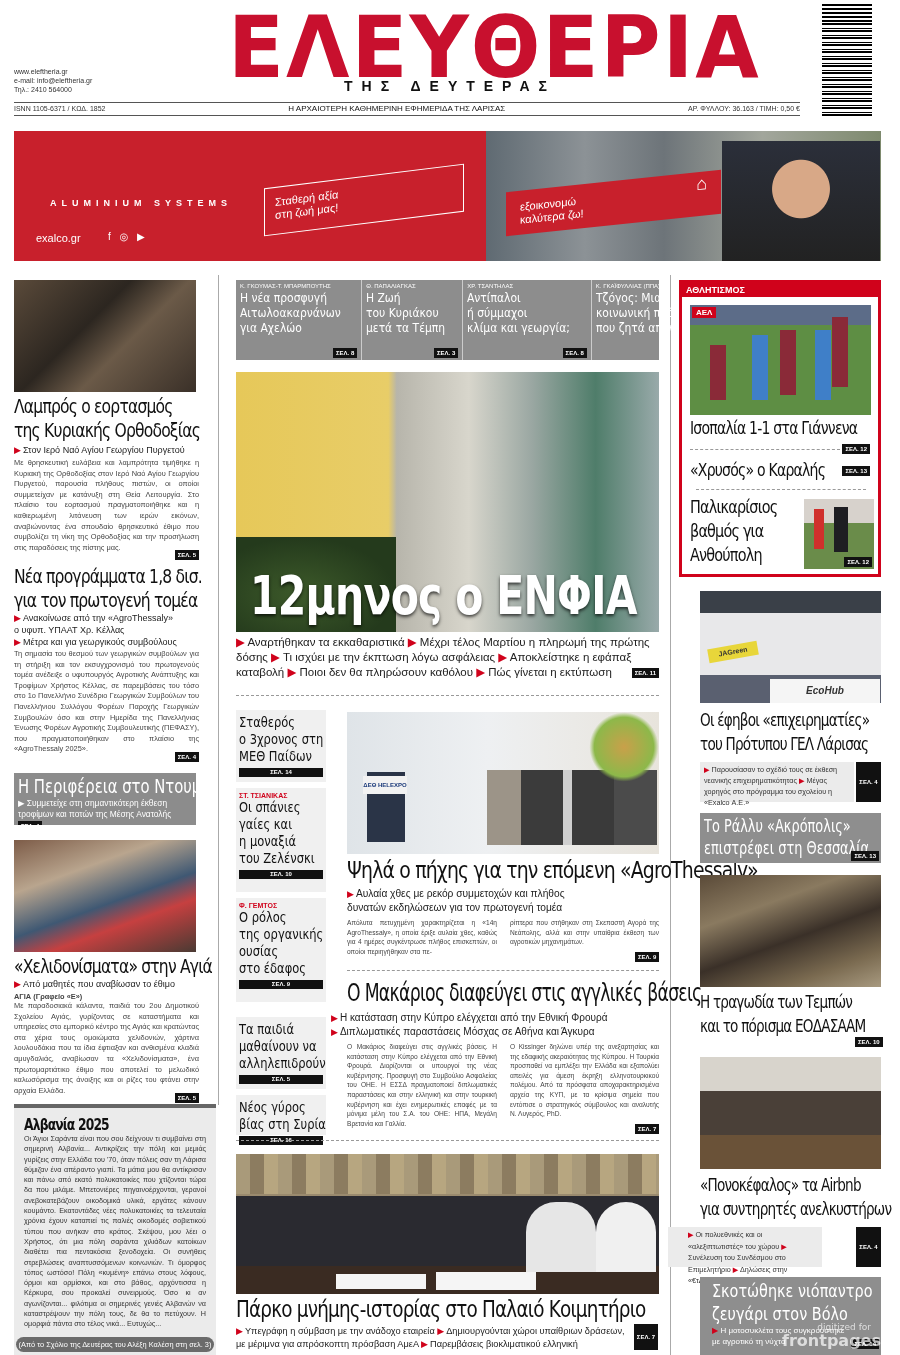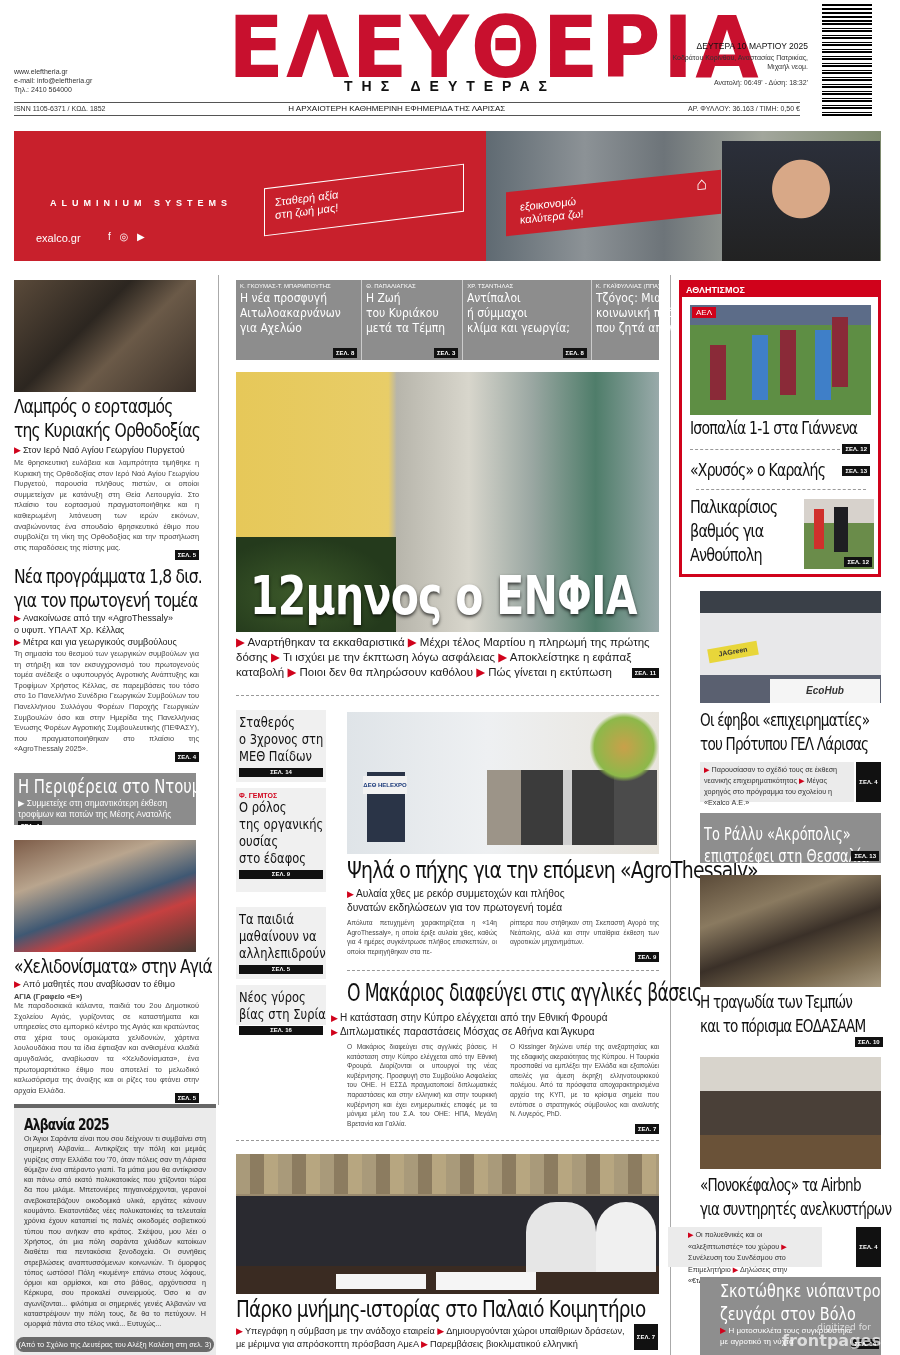--- a/index.html
+++ b/index.html
@@ -43,42 +43,36 @@
 .hero .tree{position:absolute;left:0;bottom:0;width:160px;height:95px;background:radial-gradient(ellipse at 40% 60%,#3d5a2a,#243a1c 70%)}
 .hero .big{position:absolute;left:14px;top:192px;font-family:"DejaVu Sans",sans-serif;font-weight:bold;font-size:54px;color:#fff;transform:scaleX(0.76);transform-origin:left top;white-space:nowrap;text-shadow:0 2px 4px rgba(0,0,0,.7);letter-spacing:-1px}
 .dotted{border-top:1px dashed #999;height:0}
 .sidecol .item{background:#f0f0f0;padding:4px 3px}
 .sidecol .t{font-size:14px;line-height:17px;font-family:"DejaVu Sans",sans-serif;transform:scaleX(0.82);transform-origin:left top;white-space:nowrap;color:#111}
 .sidecol .au{font-size:7px;color:#d0021b;font-weight:bold}
 .sidecol .bar{background:#111;color:#fff;font-size:6px;font-weight:bold;text-align:center;height:9px;line-height:9px;margin-top:3px}
 .sport{left:679px;top:280px;width:202px;height:297px;border:3px solid #d0021b;background:#fff}
 .sport .head{background:#d0021b;color:#fff;font-size:9px;font-weight:bold;height:14px;line-height:14px;padding-left:4px}
 .pitch{background:linear-gradient(#5c6c88 0 18%,#5e8e44 18% 100%)}
-.redbox{background:#d0021b;color:#fff;font-weight:normal;font-size:8px;padding:1px 4px}
+.redbox{background:#d0021b;color:#fff;font-weight:bold;font-size:8px;padding:1px 4px}
 .greybar{background:#8e8e8e;color:#fff}
 .lightbox{background:#ebebeb}
 .watermark{font-family:"DejaVu Sans",sans-serif;font-weight:bold;color:rgba(255,255,255,.7);font-size:20px}
 </style>
 </head>
 <body>
 
 <div class="abs masthead">
   <div class="contact">
     <div>www.eleftheria.gr</div>
     <div>e-mail: info@eleftheria.gr</div>
     <div>Τηλ.: 2410 564000</div>
   </div>
   <div class="logo">ΕΛΕΥΘΕΡΙΑ</div>
   <div class="subtitle">ΤΗΣ ΔΕΥΤΕΡΑΣ</div>
-  <div class="dateblk">
-    <div class="d">ΔΕΥΤΕΡΑ 10 ΜΑΡΤΙΟΥ 2025</div>
-    <div>Κοδράτου Κορίνθου, Αναστασίας Πατρικίας,</div>
-    <div>Μιχαήλ νεομ.</div>
-    <div style="margin-top:6px">Ανατολή: 06:49' - Δύση: 18:32'</div>
-  </div>
   <div class="barcode"></div>
   <div class="barcode2"></div>
   <div class="infobar">
     <span>ISNN 1105-6371 / ΚΩΔ. 1852</span>
     <span class="c">Η ΑΡΧΑΙΟΤΕΡΗ ΚΑΘΗΜΕΡΙΝΗ ΕΦΗΜΕΡΙΔΑ ΤΗΣ ΛΑΡΙΣΑΣ</span>
     <span>ΑΡ. ΦΥΛΛΟΥ: 36.163 / ΤΙΜΗ: 0,50 €</span>
   </div>
 </div>
 
 <div class="abs ad">
@@ -199,20 +193,30 @@
 <div class="abs dotted" style="left:236px;top:695px;width:423px"></div>
 
 <div class="abs sidecol" style="left:236px;top:710px;width:90px">
   <div class="item" style="height:72px">
     <div class="t">
         <div>Σταθερός</div>
         <div>ο 3χρονος στη</div>
         <div>ΜΕΘ Παίδων</div>
       </div>
     <div class="bar">ΣΕΛ. 14</div>
+  </div>
+  <div class="item" style="height:104px;margin-top:6px">
+    <div class="au">ΣΤ. ΤΣΙΑΝΙΚΑΣ</div>
+    <div class="t">
+        <div>Οι σπάνιες</div>
+        <div>γαίες και</div>
+        <div>η μοναξιά</div>
+        <div>του Ζελένσκι</div>
+      </div>
+    <div class="bar">ΣΕΛ. 10</div>
   </div>
   <div class="item" style="height:104px;margin-top:6px">
     <div class="au">Φ. ΓΕΜΤΟΣ</div>
     <div class="t">
         <div>Ο ρόλος</div>
         <div>της οργανικής</div>
         <div>ουσίας</div>
         <div>στο έδαφος</div>
       </div>
     <div class="bar">ΣΕΛ. 9</div>
@@ -307,21 +311,21 @@
 <div class="abs hl" style="left:700px;top:708px;font-size:17px;line-height:24px;transform:scaleX(0.8)">
   <div>Οι έφηβοι «επιχειρηματίες»</div>
   <div>του Πρότυπου ΓΕΛ Λάρισας</div>
 </div>
 <div class="abs lightbox" style="left:700px;top:762px;width:154px;height:40px;padding:2px 4px;font-size:7.2px;line-height:11px;color:#333">
   <span style="color:#d0021b">▶ </span><span>Παρουσίασαν το σχέδιό τους σε έκθεση νεανικής επιχειρηματικότητας</span>
   <span style="color:#d0021b">▶ </span><span>Μέγας χορηγός στο πρόγραμμα του σχολείου η «Exalco Α.Ε.»</span>
 </div>
 <div class="abs" style="left:856px;top:762px;width:25px;height:40px;background:#111;color:#fff;font-size:6px;font-weight:bold;text-align:center;line-height:40px">ΣΕΛ. 4</div>
 
-<div class="abs greybar" style="left:700px;top:813px;width:181px;height:50px;padding:10px 4px;overflow:hidden">
+<div class="abs greybar" style="left:700px;top:813px;width:181px;height:50px;padding:2px 4px;overflow:hidden">
   <div style="font-family:'DejaVu Sans',sans-serif;font-size:17px;line-height:22px;transform:scaleX(0.76);transform-origin:left top;white-space:nowrap">
     <div>Το Ράλλυ «Ακρόπολις»</div>
     <div>επιστρέφει στη Θεσσαλία</div>
   </div>
   <span class="sel" style="position:absolute;right:2px;bottom:2px">ΣΕΛ. 13</span>
 </div>
 
 <div class="abs img" style="left:700px;top:875px;width:181px;height:112px;background:linear-gradient(160deg,#5a4a38,#8a7a60 30%,#3a3028 55%,#7a6a50 80%,#a89a80)"></div>
 <div class="abs hl" style="left:700px;top:990px;font-size:17px;line-height:24px;transform:scaleX(0.8)">
   <div>Η τραγωδία των Τεμπών</div>
@@ -334,21 +338,21 @@
   <div>«Πονοκέφαλος» τα Airbnb</div>
   <div>για συντηρητές ανελκυστήρων</div>
 </div>
 <div class="abs lightbox" style="left:668px;top:1227px;width:154px;height:40px;padding:2px 20px;font-size:7.2px;line-height:11.5px;color:#333">
   <span style="color:#d0021b">▶ </span><span>Οι πολυεθνικές και οι «αλεξιπτωτιστές» του χώρου</span>
   <span style="color:#d0021b">▶ </span><span>Συνέλευση του Συνδέσμου στο Επιμελητήριο</span>
   <span style="color:#d0021b">▶ </span><span>Δηλώσεις στην «€τΔ»</span>
 </div>
 <div class="abs" style="left:856px;top:1227px;width:25px;height:40px;background:#111;color:#fff;font-size:6px;font-weight:bold;text-align:center;line-height:40px">ΣΕΛ. 4</div>
 
-<div class="abs greybar" style="left:700px;top:1277px;width:181px;height:78px;padding:2px 20px;overflow:hidden">
+<div class="abs greybar" style="left:700px;top:1277px;width:181px;height:78px;padding:2px 12px;overflow:hidden">
   <div style="font-family:'DejaVu Sans',sans-serif;font-size:18px;line-height:23px;transform:scaleX(0.8);transform-origin:left top;white-space:nowrap">
     <div>Σκοτώθηκε νιόπαντρο</div>
     <div>ζευγάρι στον Βόλο</div>
   </div>
   <div style="font-size:8px;line-height:11px"><span style="color:#d0021b">▶ </span><span>Η μοτοσυκλέτα τους συγκρούστηκε</span><br><span>με αγροτικό τη νύχτα</span></div>
   <span class="sel" style="position:absolute;right:2px;bottom:6px">ΣΕΛ. 14</span>
 </div>
 <div class="abs watermark" style="left:782px;top:1320px;line-height:14px;text-align:center">
   <div style="font-size:9px;font-weight:normal">digitized for</div>
   <div style="font-size:16px">frontpages.gr</div>

